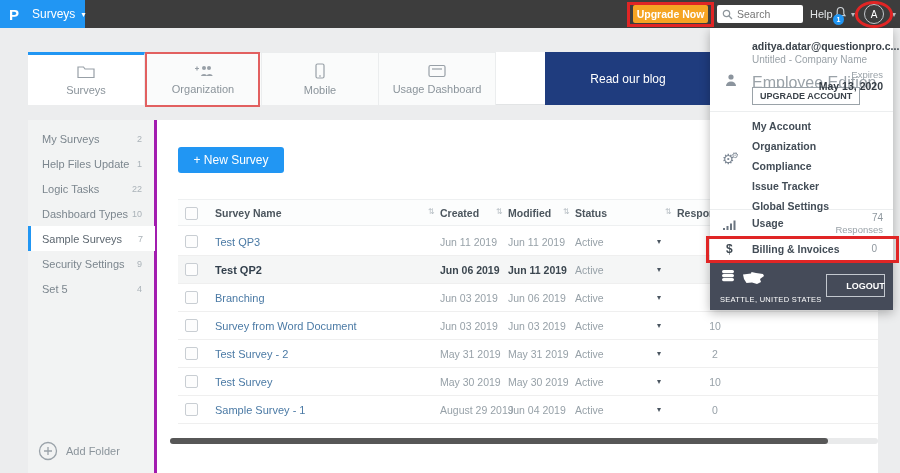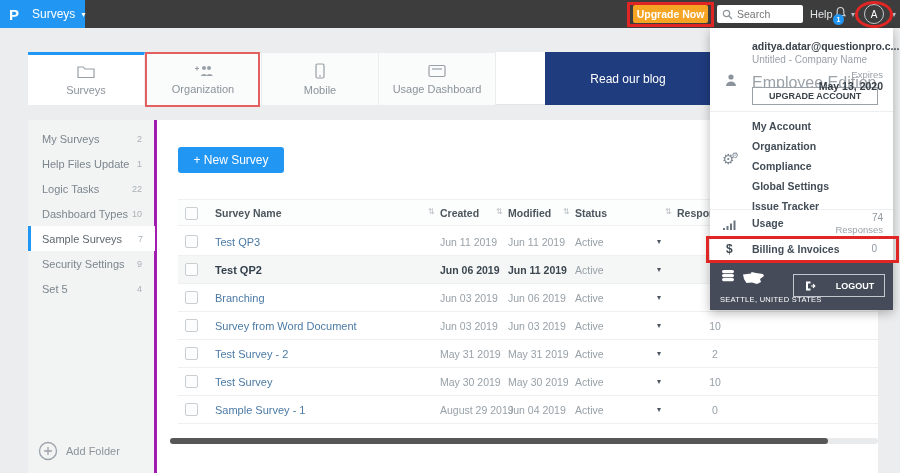--- a/index.html
+++ b/index.html
@@ -67,41 +67,41 @@
   .trow.emphasized .r-created,.trow.emphasized .r-modified{color:#3c4750;font-weight:bold;}
   .htrack{position:absolute;left:13px;top:318px;width:708px;height:6px;background:#e9eaeb;border-radius:3px;cursor:pointer;}
   .hthumb{width:658px;height:6px;background:#575757;border-radius:3px;cursor:grab;}
   
   .panel{position:absolute;left:710px;top:28px;width:183px;height:282px;background:#fff;box-shadow:0 3px 10px rgba(0,0,0,.28);z-index:40;font-size:10.5px;}
   .user-sec{position:absolute;left:0;top:0;right:0;height:84px;border-bottom:1px solid #eceeef;}
   .person-ic{position:absolute;left:13px;top:44px;}
   .email{position:absolute;left:42px;top:12px;font-weight:bold;color:#3a424a;font-size:10.5px;}
   .company{position:absolute;left:42px;top:26px;color:#9aa2a8;font-size:10px;}
   .edition{position:absolute;left:42px;top:46px;color:#9aa2a8;font-size:16px;}
-  .upg-acct{position:absolute;left:42px;top:59px;height:18px;padding:0 16px;border:1px solid #9aa2a8;background:#fff;font-size:9px;font-weight:bold;color:#3a424a;cursor:pointer;font-family:inherit;}
+  .upg-acct{position:absolute;left:42px;top:59px;height:18px;padding:0 7px;border:1px solid #9aa2a8;background:#fff;font-size:9px;font-weight:bold;color:#3a424a;cursor:pointer;font-family:inherit;}
   .expires{position:absolute;right:10px;top:41px;color:#9aa2a8;font-size:9.5px;text-align:right;}
   .expdate{position:absolute;right:10px;top:52px;font-weight:bold;color:#343c44;font-size:10.5px;}
   .menu-sec{position:absolute;left:0;top:84px;right:0;height:98px;border-bottom:1px solid #eceeef;padding-top:4px;}
   .mitem{height:20px;line-height:20px;padding-left:42px;font-weight:bold;color:#434d57;font-size:10.5px;cursor:pointer;}
   .gears{position:absolute;left:12px;top:40px;font-size:14px;color:#7c8794;line-height:1;}
   .gears small{font-size:8px;position:relative;top:-6px;left:-3px;}
   .usage-sec{position:absolute;left:0;top:182px;right:0;height:28px;cursor:pointer;}
   .bars-ic{position:absolute;left:12px;top:8px;}
   .usage-label{position:absolute;left:42px;top:7px;font-weight:bold;color:#434d57;}
   .usage-val{position:absolute;right:10px;top:2px;text-align:right;font-size:10px;color:#8e979e;line-height:12px;}
   .usage-val .unit{font-size:9.5px;color:#9aa2a8;}
   .billing-sec{position:absolute;left:0;top:210px;right:0;height:25px;cursor:pointer;}
   .dollar{position:absolute;left:16px;top:4px;font-size:12px;font-weight:bold;color:#3f4952;}
   .billing-label{position:absolute;left:42px;top:5px;font-weight:bold;color:#434d57;}
   .billing-val{position:absolute;right:16px;top:5px;font-size:10px;color:#8e979e;}
   .panel-footer{position:absolute;left:0;top:235px;right:0;bottom:0;background:#454b59;}
   .db-ic{position:absolute;left:10px;top:6px;}
   .map-ic{position:absolute;left:32px;top:8px;}
   .location{position:absolute;left:10px;bottom:6px;color:#fff;font-size:7.5px;letter-spacing:.3px;}
-  .logout-btn{position:absolute;right:8px;top:11px;width:92px;height:23px;border:1px solid #c3c8cf;background:transparent;color:#fff;font-size:9px;font-weight:bold;cursor:pointer;display:flex;align-items:center;justify-content:center;gap:20px;font-family:inherit;}
+  .logout-btn{position:absolute;right:8px;top:11px;width:59px;height:23px;border:1px solid #c3c8cf;background:transparent;color:#fff;font-size:9px;font-weight:bold;cursor:pointer;display:flex;align-items:center;justify-content:center;gap:20px;font-family:inherit;}
 </style>
 </head>
 <body>
 
 <div class="topbar">
   <div class="logo-box">
     <span class="logo-p">P</span>
     <span class="product">Surveys</span>
     <span class="logo-caret">▾</span>
   </div>
@@ -296,22 +296,22 @@
     <button class="upg-acct">UPGRADE ACCOUNT</button>
     <div class="expires">Expires</div>
     <div class="expdate">May 13, 2020</div>
   </div>
   <div class="menu-sec">
     <span class="gears">⚙<small>⚙</small></span>
     <div id="menu-items">
         <div class="mitem">My Account</div>
         <div class="mitem">Organization</div>
         <div class="mitem">Compliance</div>
+        <div class="mitem">Issue Tracker</div>
         <div class="mitem">Global Settings</div>
-        <div class="mitem">Issue Tracker</div>
       </div>
   </div>
   <div class="usage-sec">
     <svg class="bars-ic" width="16" height="13" viewBox="0 0 16 13">
         <rect x="1" y="10" width="2" height="2" fill="#6b7580"></rect>
         <rect x="4.5" y="8" width="2" height="4" fill="#6b7580"></rect>
         <rect x="8" y="5.5" width="2" height="6.5" fill="#6b7580"></rect>
         <rect x="11.5" y="2.5" width="2" height="9.5" fill="#6b7580"></rect>
       </svg>
     <span class="usage-label">Usage</span>

